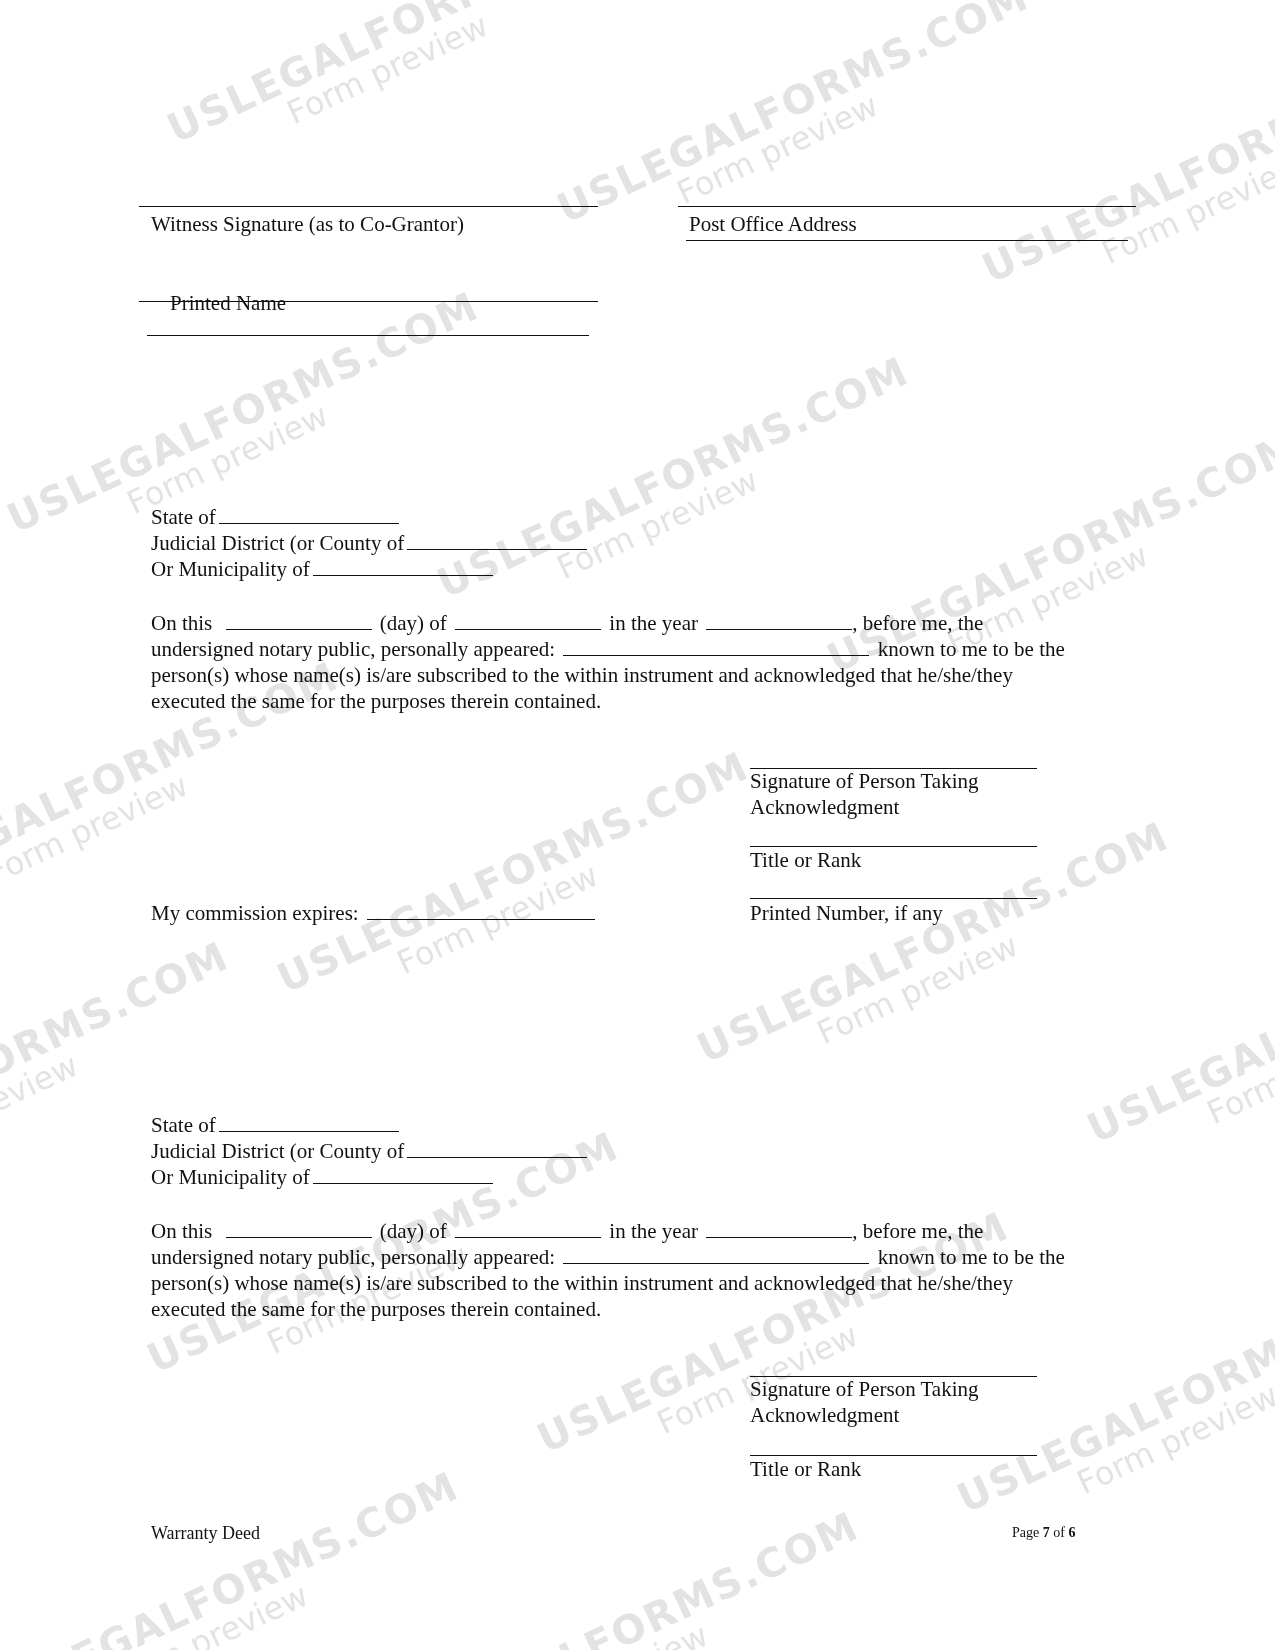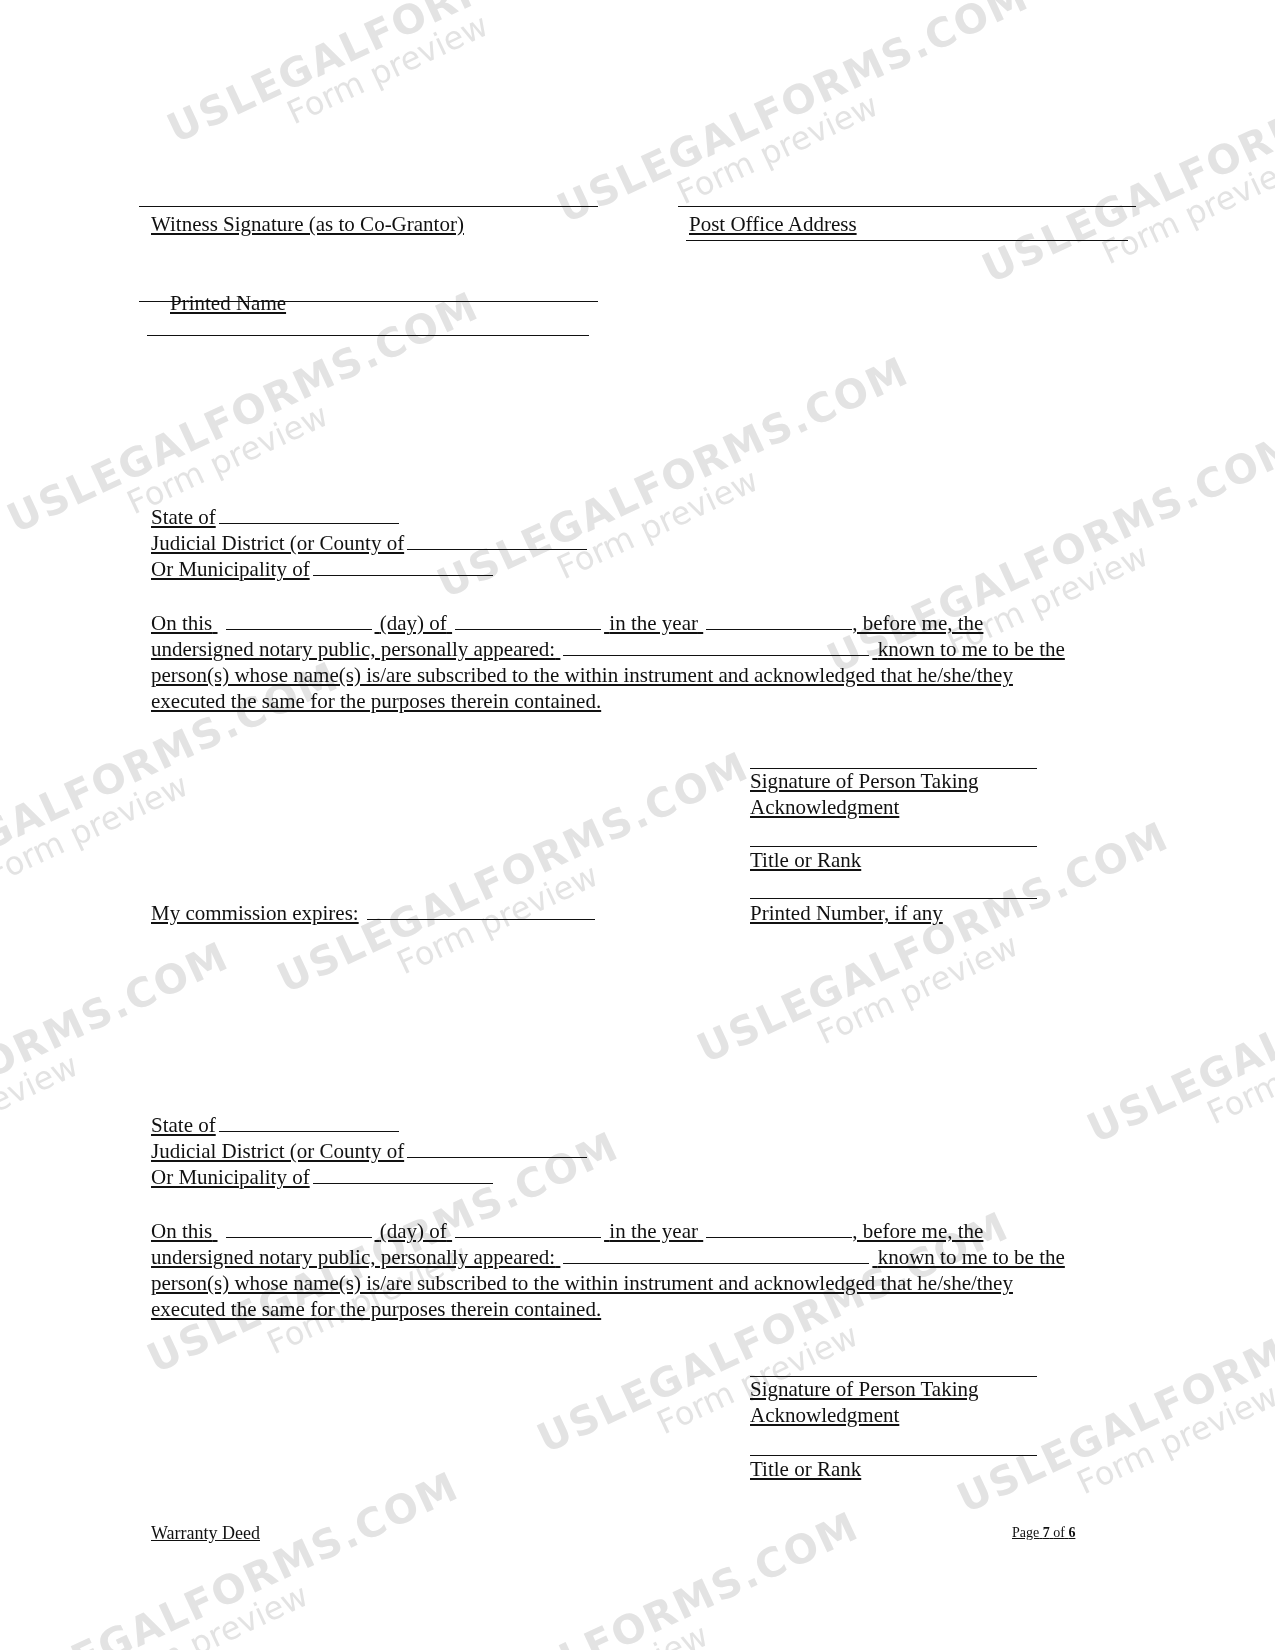--- a/index.html
+++ b/index.html
@@ -4,21 +4,21 @@
 <style>
   html, body { margin: 0; padding: 0; background: #ffffff; }
   body { width: 1275px; height: 1650px; position: relative; overflow: hidden;
          font-family: "Liberation Serif", "DejaVu Serif", serif; color: #111; }
   .page { position: absolute; left: 0; top: 0; width: 1275px; height: 1650px; background: #fff; }
   .wm { position: absolute; transform: rotate(-25deg); transform-origin: left top;
         font-family: "DejaVu Sans", "Liberation Sans", sans-serif; color: #e3e3e3;
         pointer-events: none; white-space: nowrap; z-index: 0; }
   .wm .big { font-size: 40px; font-weight: bold; letter-spacing: 2px; display: block; }
   .wm .small { font-size: 32px; display: block; margin-left: 115px; margin-top: -6px; }
-  .abs { position: absolute; z-index: 1; text-decoration: underline; }
+  .abs { position: absolute; z-index: 1; }
   .txt { font-size: 21px; line-height: 26px; white-space: nowrap; }
   .rule { position: absolute; height: 0; border-top: 1.6px solid #111; z-index: 1; }
   .blank { display: inline-block; border-bottom: 1.3px solid #111; height: 18px; vertical-align: baseline; margin: 0 3px; }
   .para { font-size: 21px; line-height: 26px; width: 940px; }
   .bold { font-weight: bold; }
 </style>
 </head>
 <body>
 
 <div class="page">

